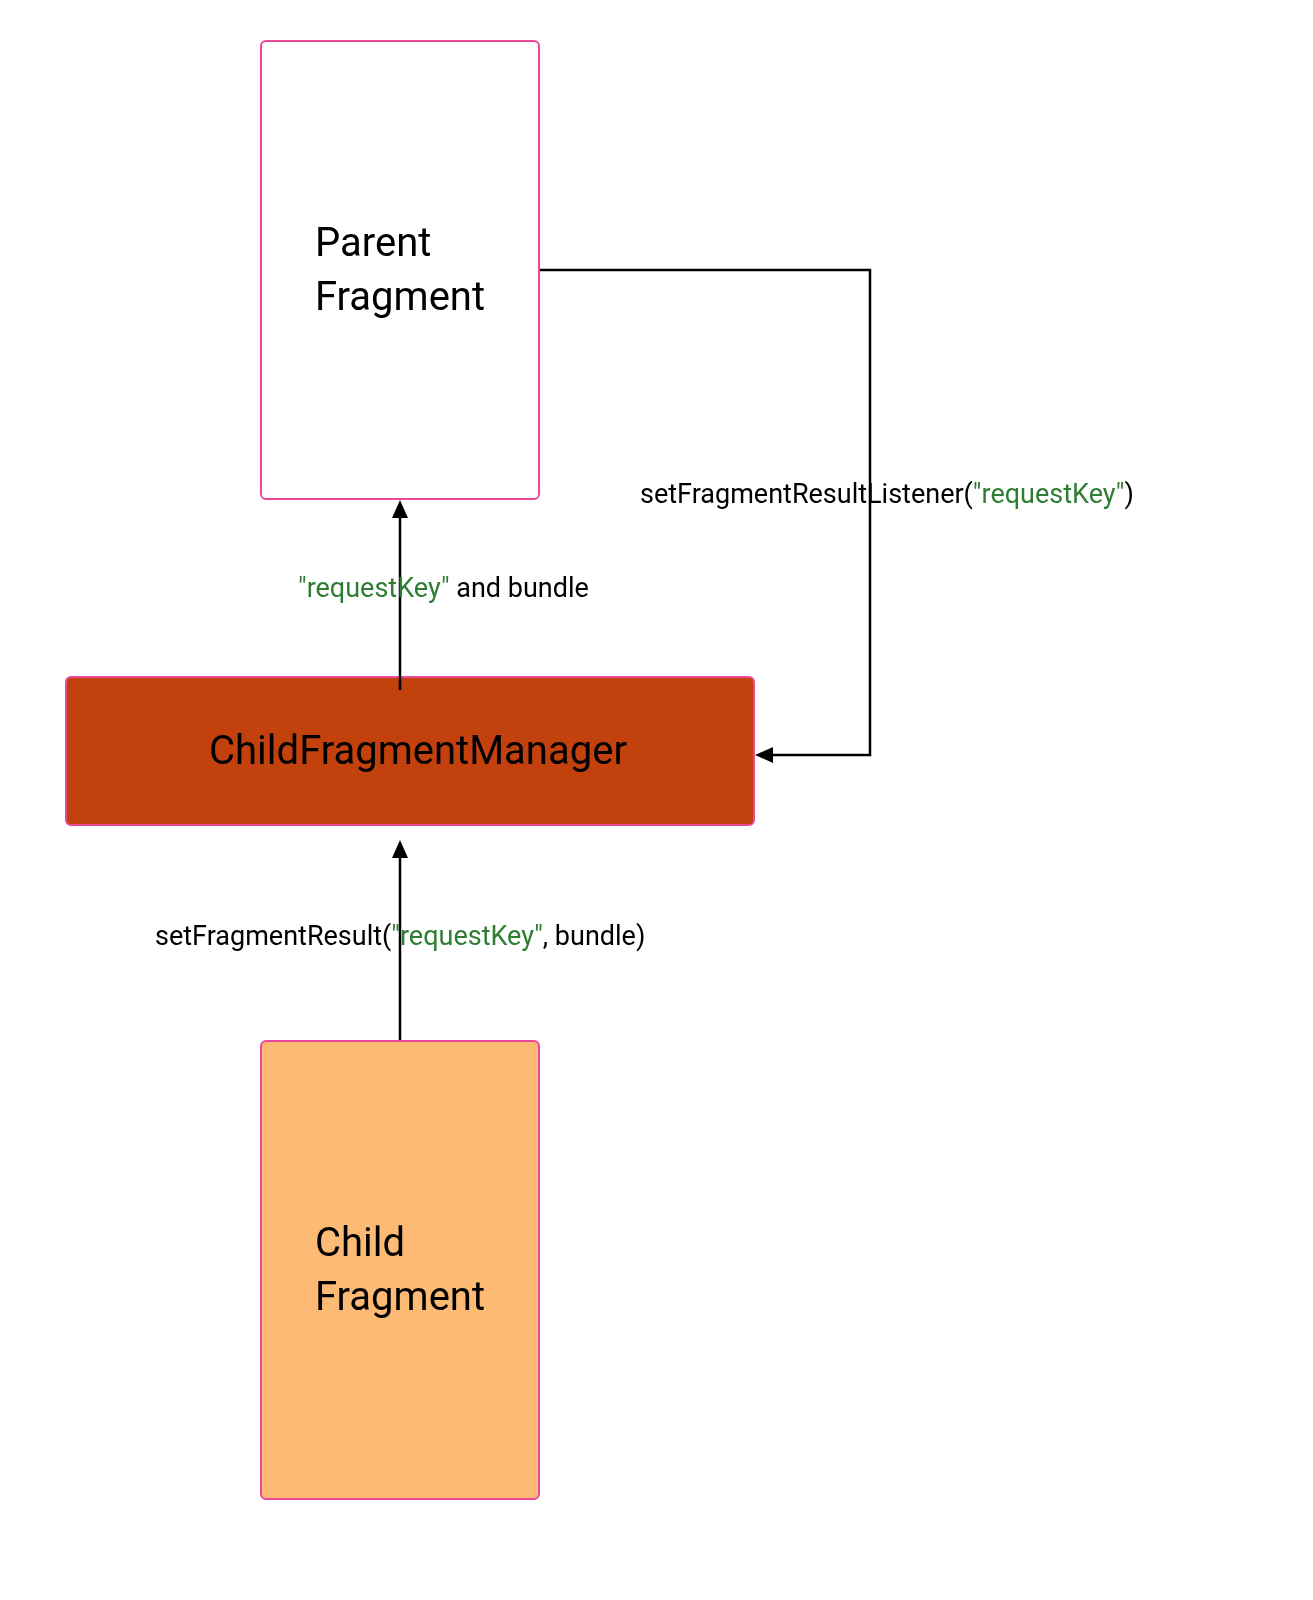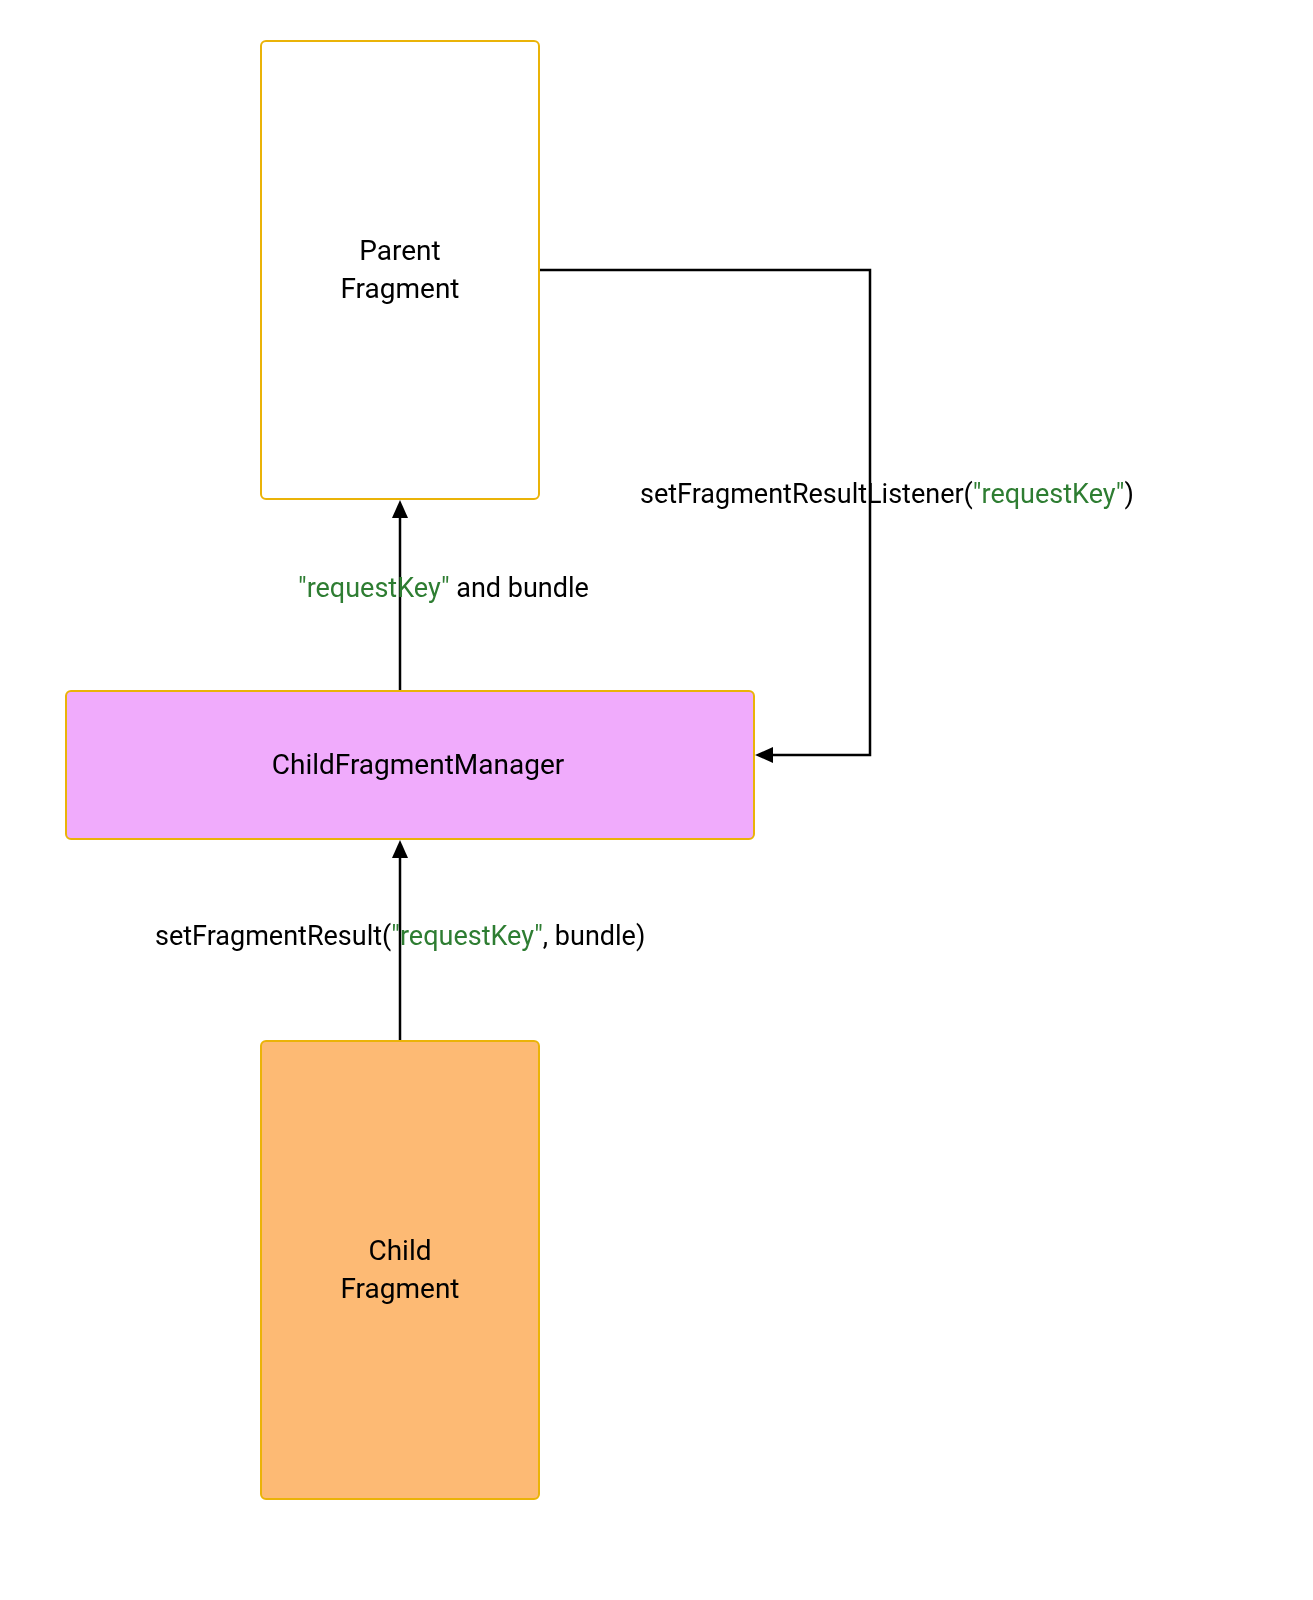--- a/index.html
+++ b/index.html
@@ -16,43 +16,42 @@
     }
     .container {
       position: absolute;
       top: 0;
       left: 0;
       width: 1313px;
       height: 1600px;
     }
     .box {
       position: absolute;
-      border: 2px solid #eab308;
+      border: 2px solid #ec4899;
       border-radius: 6px;
       display: flex;
       align-items: center;
       justify-content: center;
-      text-align: center;
-      font-size: 28px;
+      font-size: 40px;
       color: #000;
       line-height: 1.35;
     }
     .parent-box {
       left: 260px;
       top: 40px;
       width: 280px;
       height: 460px;
       background: #fff;
     }
     .manager-box {
       left: 65px;
-      top: 690px;
+      top: 676px;
       width: 690px;
       height: 150px;
-      background: #f0abfc;
+      background: #c2410c;
       padding-left: 16px;
     }
     .child-box {
       left: 260px;
       top: 1040px;
       width: 280px;
       height: 460px;
       background: #fdba74;
     }
     .label {

